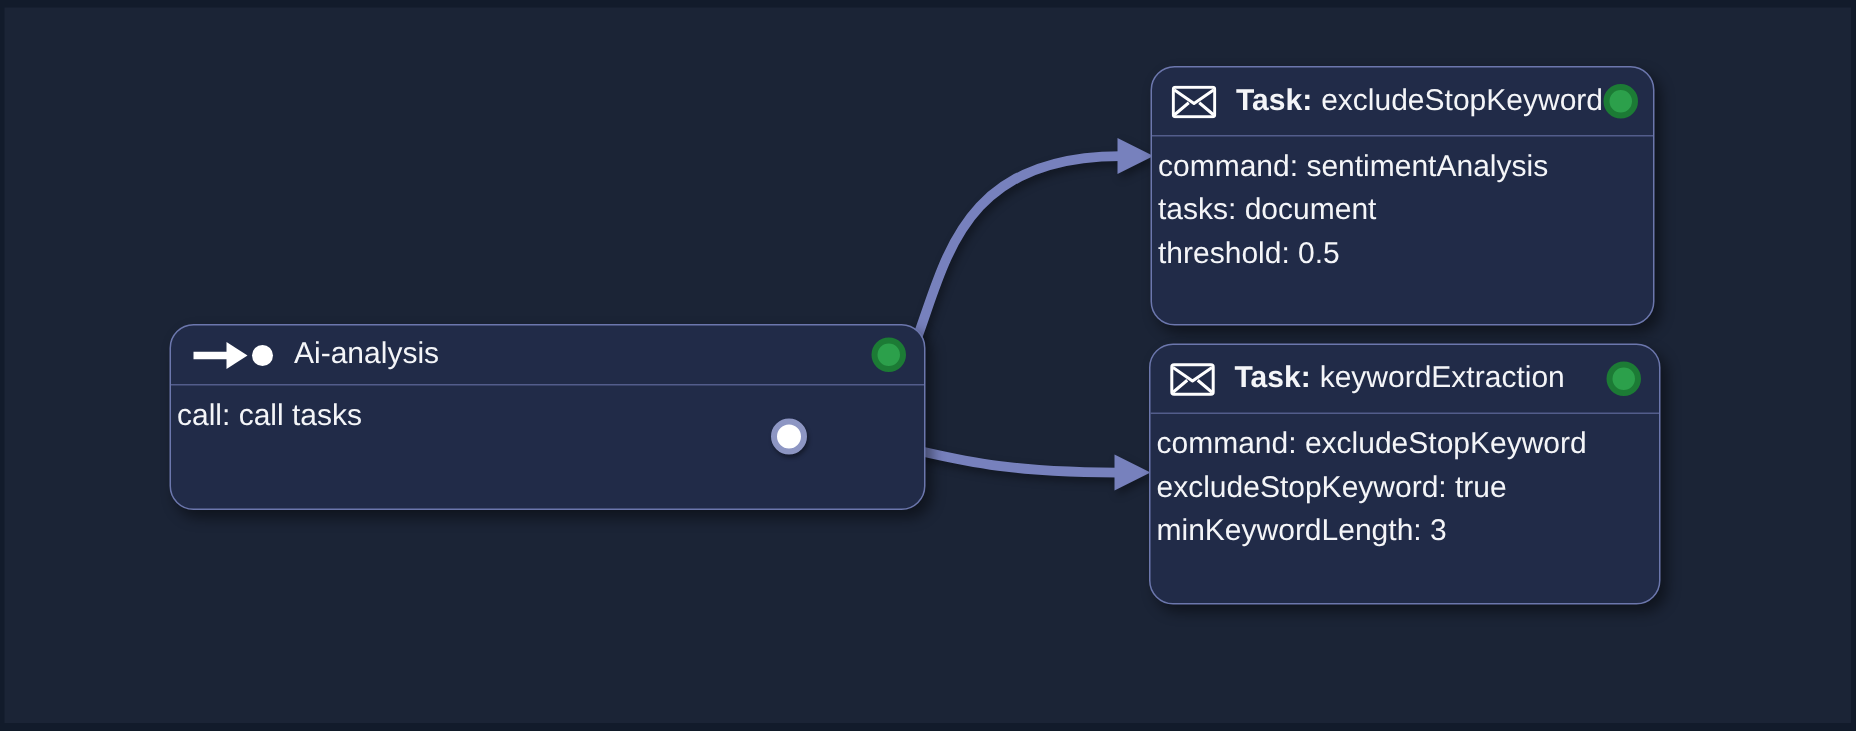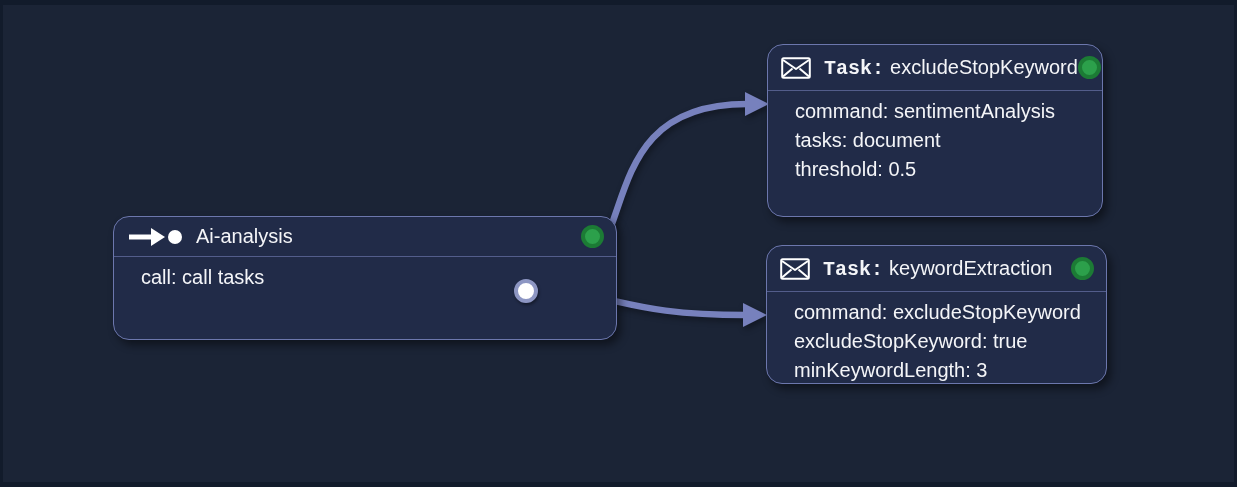--- a/index.html
+++ b/index.html
@@ -26,42 +26,42 @@
     position:absolute;
     background:#212b48;
     border:1.5px solid #6c77ad;
     border-radius:16px;
     box-shadow:4px 5px 9px rgba(0,0,0,0.45);
     color:#f4f5f8;
     box-sizing:border-box;
   }
   #node-ai{left:113px;top:216px;width:504px;height:124px;}
   #node-task-sentiment{left:767px;top:44px;width:336px;height:173px;}
-  #node-task-keyword{left:766px;top:245px;width:341px;height:139px;}
+  #node-task-keyword{left:766px;top:229px;width:341px;height:174px;}
 
   .node-header{
     display:flex;align-items:center;
     padding:0 12px 0 13px;
     border-bottom:1px solid #535d8b;
     box-sizing:border-box;
   }
   #node-ai .node-header{height:40px;}
   .task .node-header{height:46px;}
 
   .hdr-icon{display:flex;align-items:center;flex:0 0 auto;margin-right:13px;}
   .node-title{font-size:20px;white-space:nowrap;}
-  .title-prefix{font-weight:bold;margin-right:6px;font-family:Liberation Mono, monospace;}
+  .title-prefix{font-weight:bold;margin-right:6px;}
 
   .status-dot{
     width:15px;height:15px;border-radius:50%;
     background:#2ca04b;border:4px solid #1c7b35;
     margin-left:auto;flex:0 0 auto;
   }
 
-  .node-body{padding:6px 12px 8px 27px;font-size:20px;line-height:29px;}
+  .node-body{padding:6px 12px 8px 4px;font-size:20px;line-height:29px;}
   .prop{white-space:nowrap;}
 
   .output-port{
     position:absolute;left:514px;top:279px;
     width:16px;height:16px;border-radius:50%;
     background:#ffffff;border:4px solid #8d96c3;
     box-shadow:1px 2px 3px rgba(0,0,0,0.4);
   }
 </style>
 </head>

